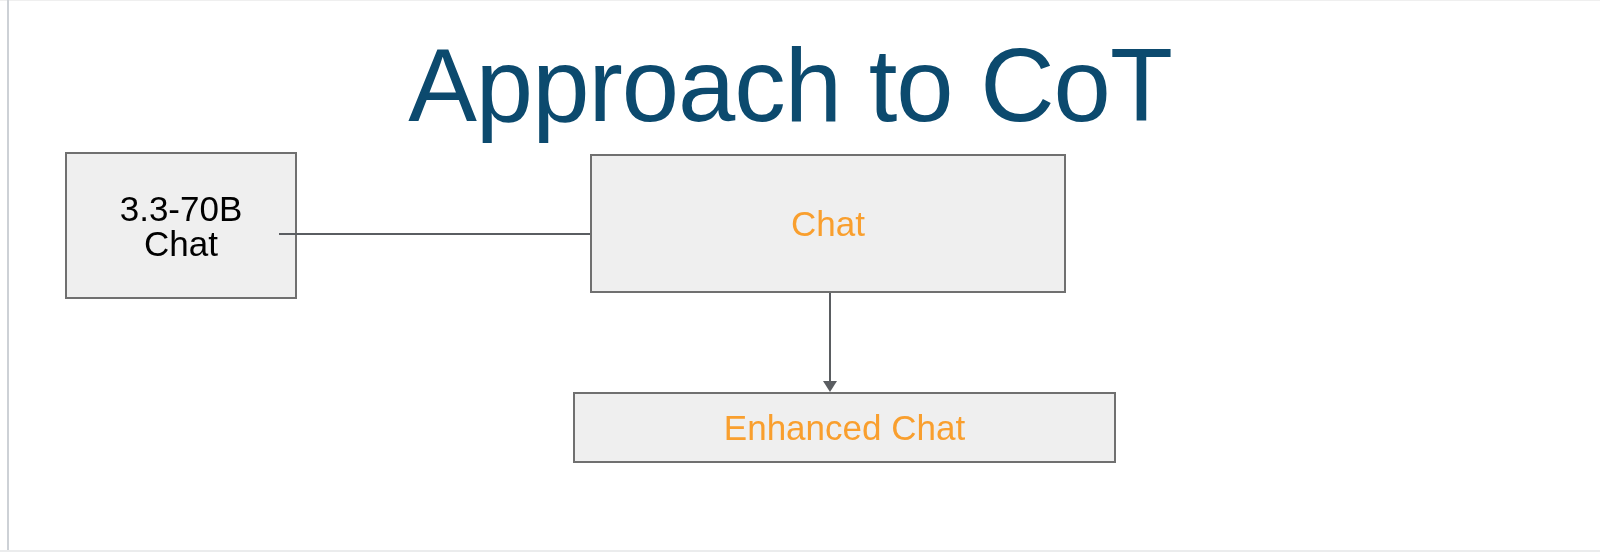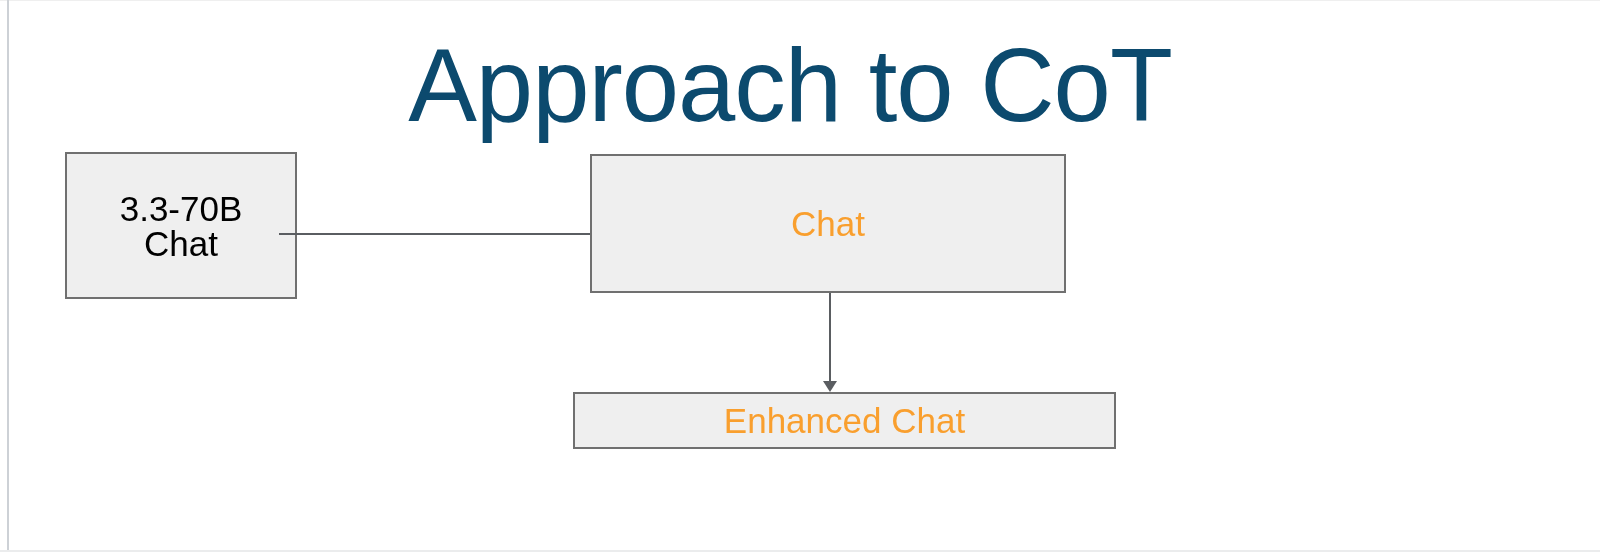--- a/index.html
+++ b/index.html
@@ -76,21 +76,21 @@
   .node-chat {
     left: 590px;
     top: 154px;
     width: 476px;
     height: 139px;
   }
   .node-enhanced {
     left: 573px;
     top: 392px;
     width: 543px;
-    height: 57px;
+    height: 71px;
   }
   .orange-text { color: #f99f2e; }
   .connector-h {
     position: absolute;
     left: 279px;
     top: 233px;
     width: 311px;
     height: 2px;
     background: #5a5d61;
   }

